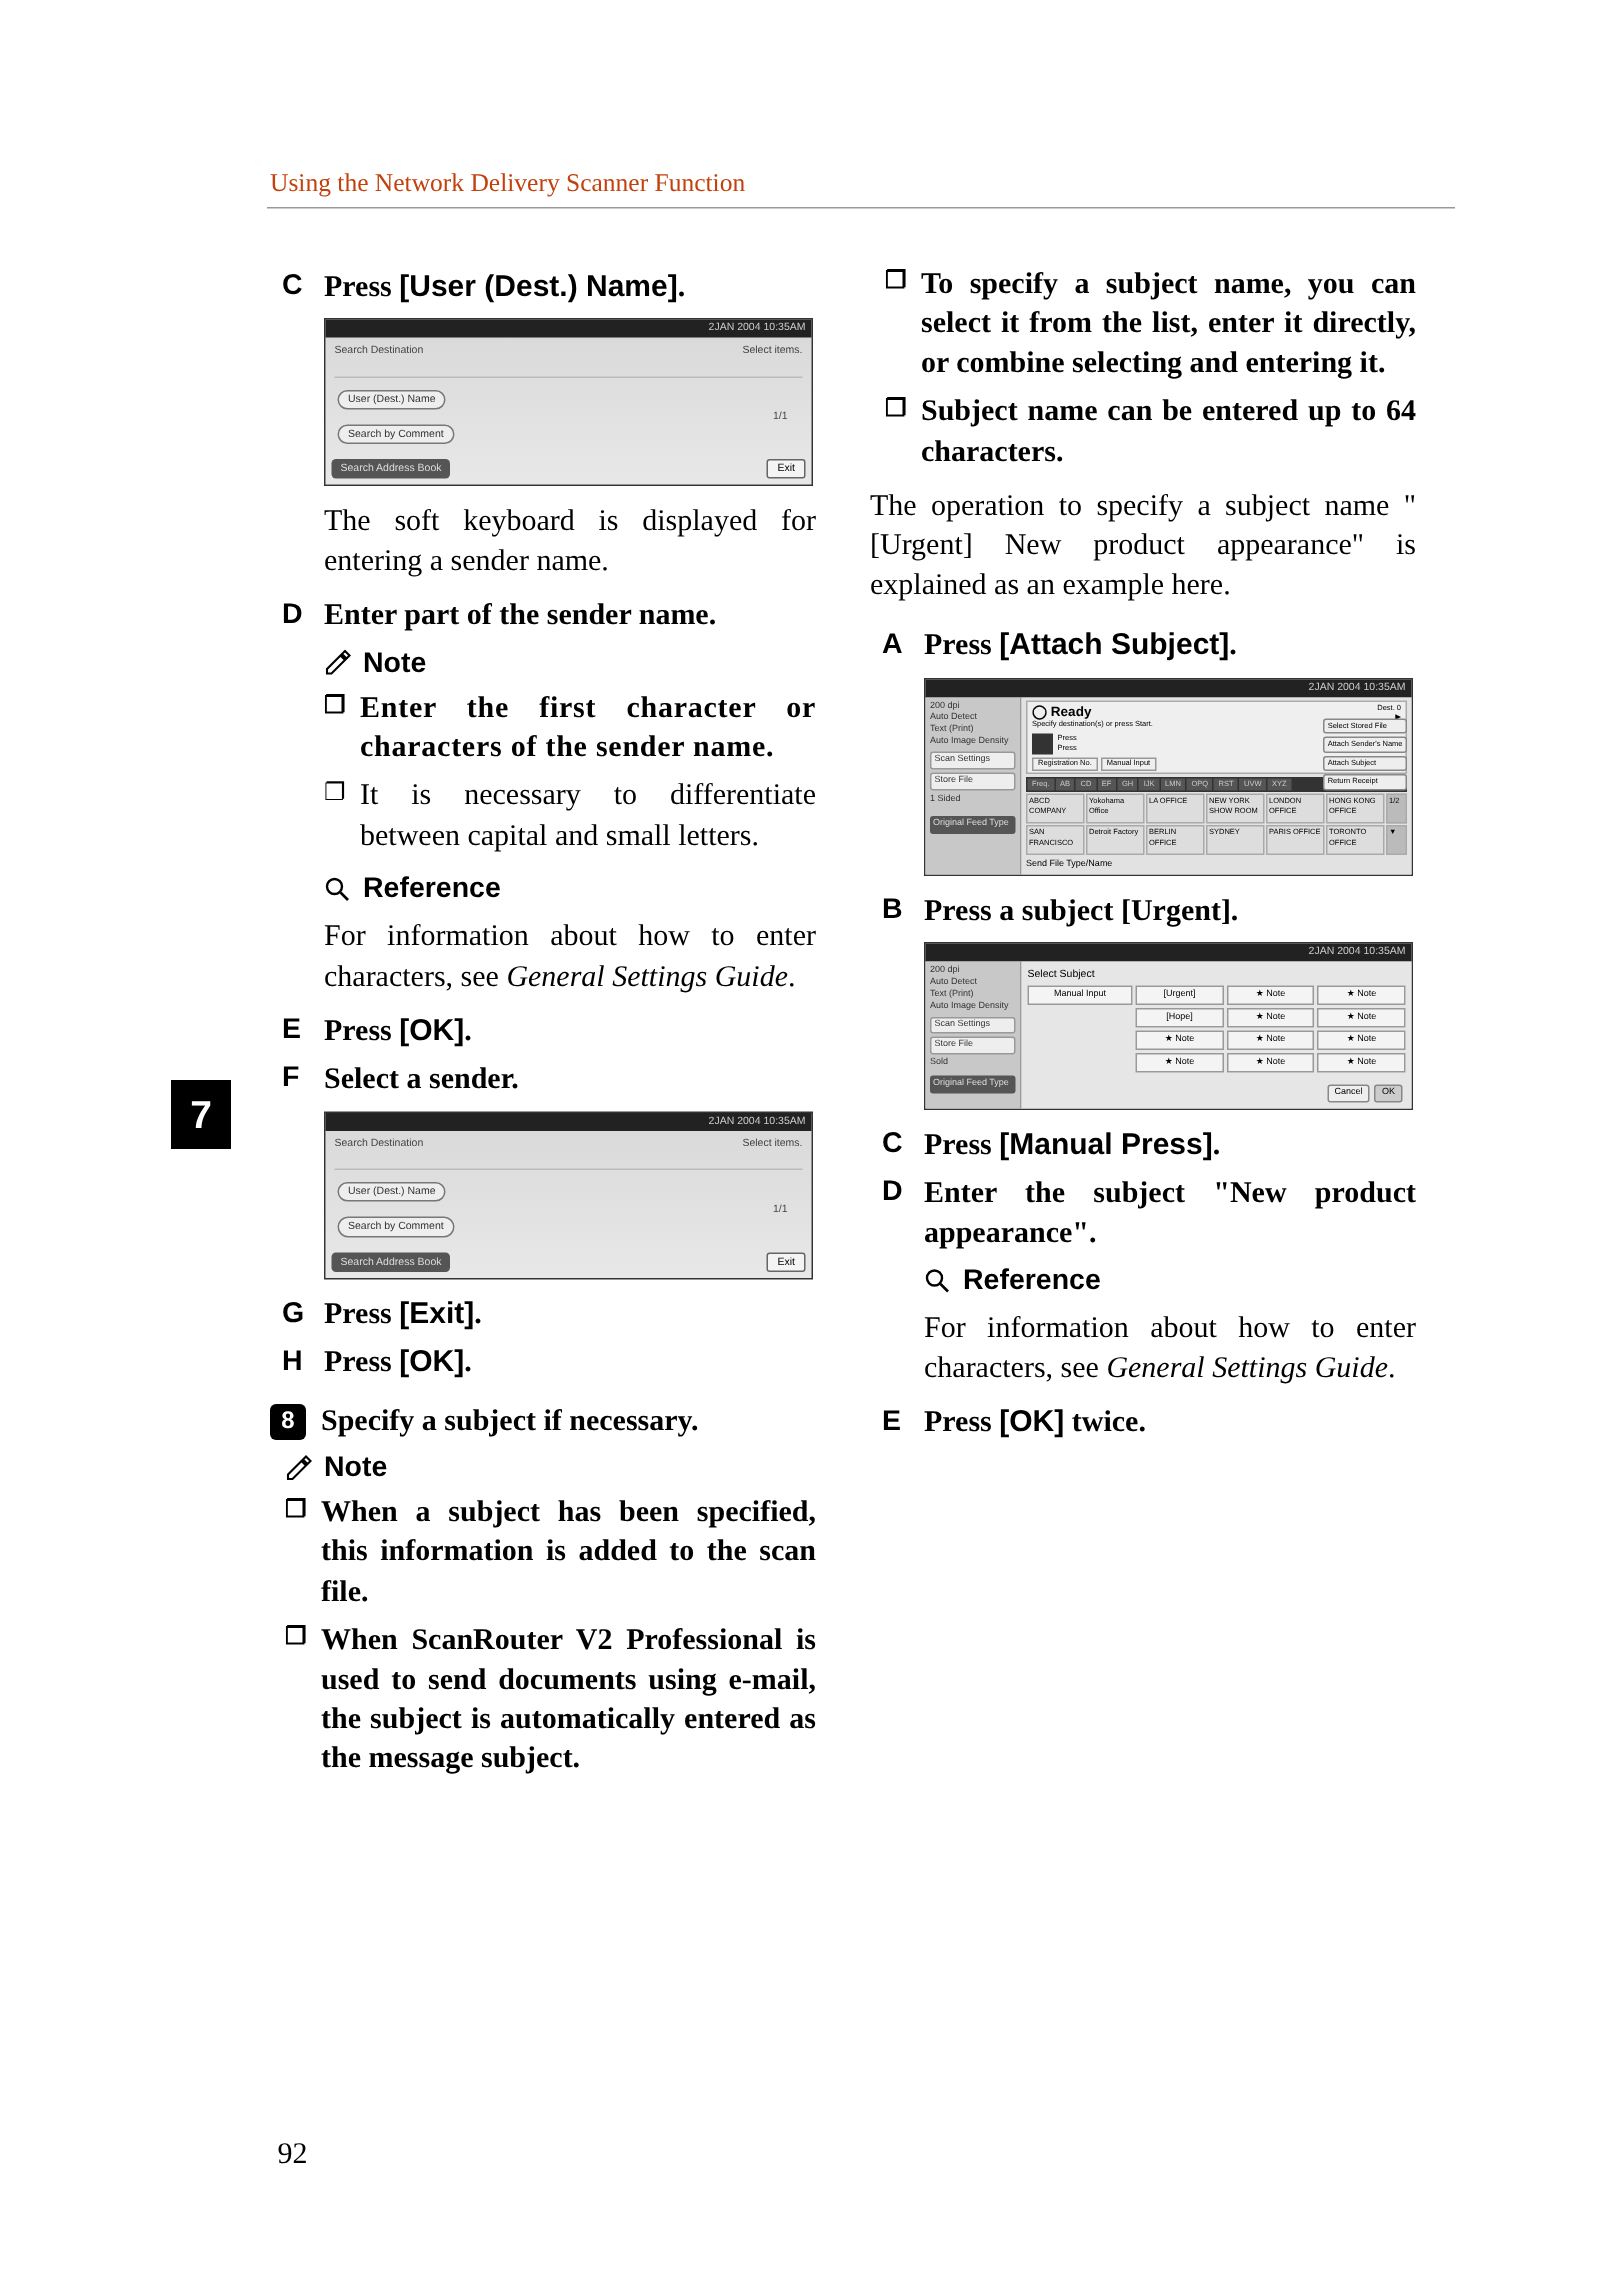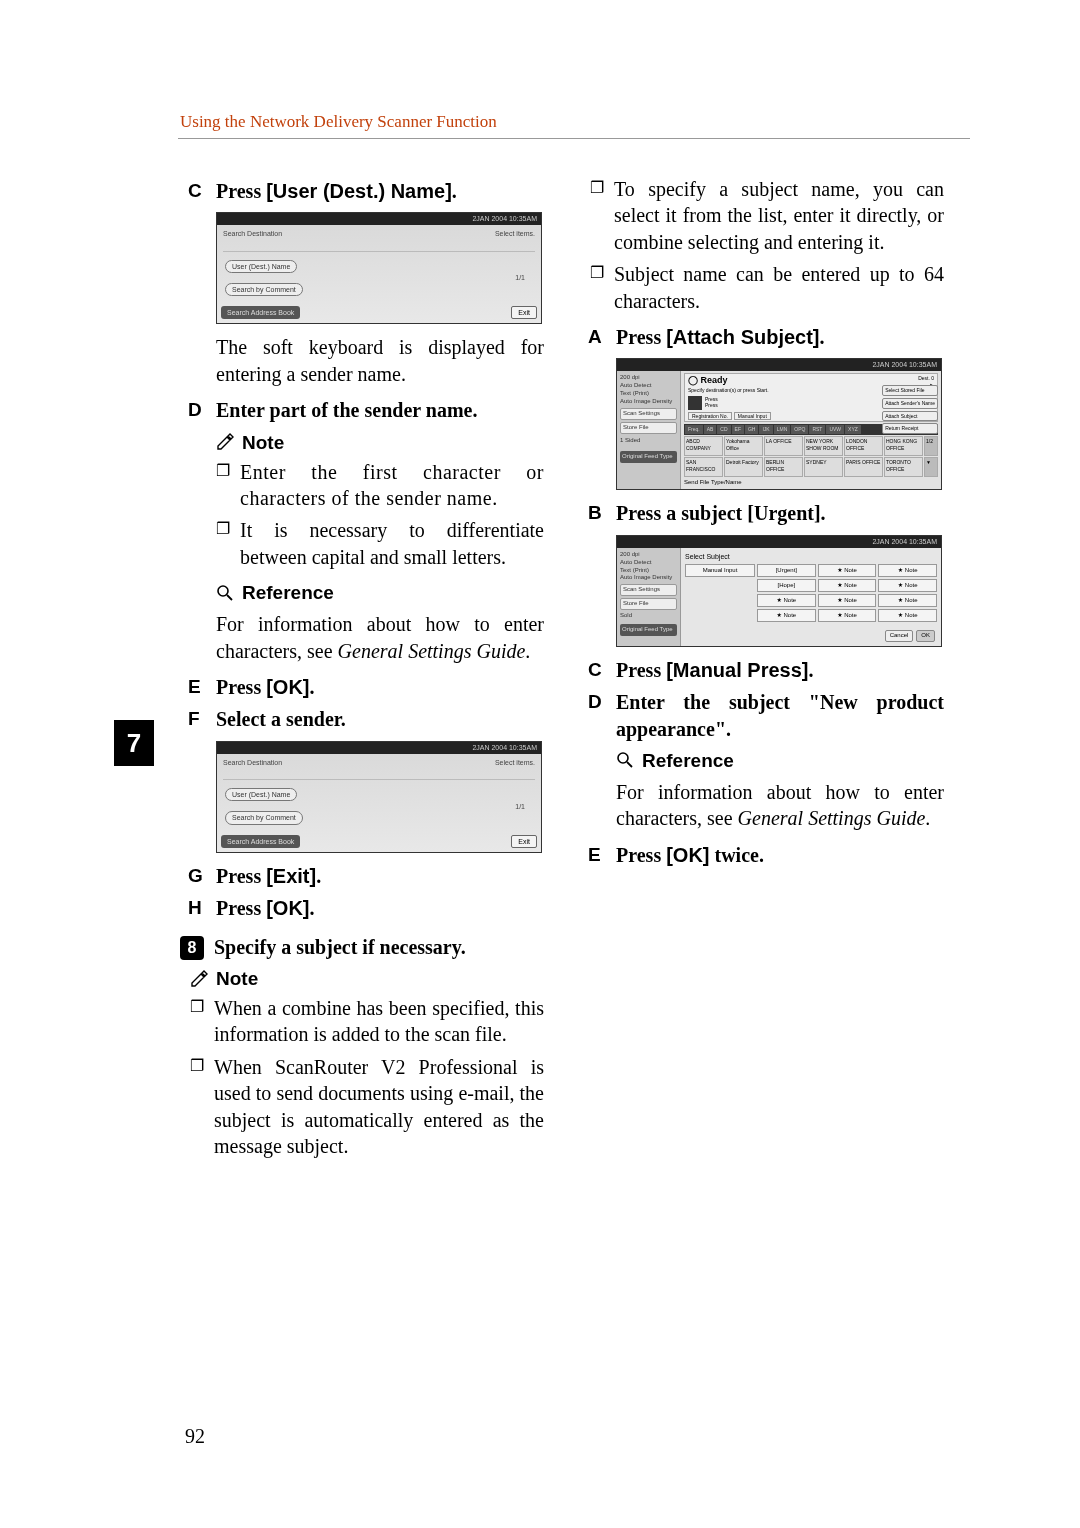--- a/index.html
+++ b/index.html
@@ -100,20 +100,21 @@
 
   ul.bullets {
     list-style: none;
     padding: 0;
     margin: 2px 0 10px 36px;
   }
   ul.bullets-0 {
     list-style: none;
     padding: 0;
     margin: 2px 0 10px 10px;
+    font-weight: bold;
   }
   ul.bullets li, ul.bullets-0 li {
     position: relative;
     padding-left: 24px;
     margin: 2px 0 6px 0;
     text-align: justify;
   }
   ul.bullets li::before, ul.bullets-0 li::before {
     content: "❐";
     position: absolute;
@@ -277,21 +278,21 @@
     text-align:center;line-height:11px;
   }
   .ss-c .subjbtn{
     border:1px solid #888;background:#eee;font-size:6px;padding:1px 4px;border-radius:2px;
   }
   .ss-c .cancel-row{
     position:absolute;right:6px;bottom:4px;display:flex;gap:3px;
   }
 
   .italic{font-style:italic;}
-  .letterspread{letter-spacing:0.5px;}
+  .letterspread{letter-spacing:0.5px;font-weight:bold;}
 
   .side-tab {
     position: absolute;
     left: 114px;
     top: 720px;
     width: 40px;
     height: 46px;
     background: #000;
     color: #fff;
     font-family: Arial, Helvetica, sans-serif;
@@ -436,32 +437,33 @@
 
       <div class="note-head-0">
         <span class="note-icon">
           <svg width="18" height="18" viewBox="0 0 18 18">
               <path d="M2 13 L11 4 L14 7 L5 16 L2 16 Z M12 3 L14 1 L17 4 L15 6 Z" fill="none" stroke="#000" stroke-width="1.4"></path>
             </svg>
         </span>
         <span>Note</span>
       </div>
       <ul class="bullets-0">
-        <li>When a combine has been specified, this information is added to the scan file.</li>
+        <li>When a subject has been specified, this information is added to the scan file.</li>
         <li>When ScanRouter V2 Professional is used to send documents using e-mail, the subject is automatically entered as the message subject.</li>
       </ul>
     </div>
 
     <div class="col">
 
       <ul class="bullets-0">
         <li>To specify a subject name, you can select it from the list, enter it directly, or combine selecting and entering it.</li>
         <li>Subject name can be entered up to 64 characters.</li>
       </ul>
 
+      <div class="bodytext-0">The operation to specify a subject name "[Urgent] New product appearance" is explained as an example here.</div>
 
       <div class="step">
         <span class="letter">A</span>
         <span class="body">
           <span>Press </span><span class="key">[Attach Subject]</span><span>.</span>
         </span>
       </div>
 
       <div class="screenshot ss-b">
         <div class="ss-topbar">2JAN   2004   10:35AM</div>

